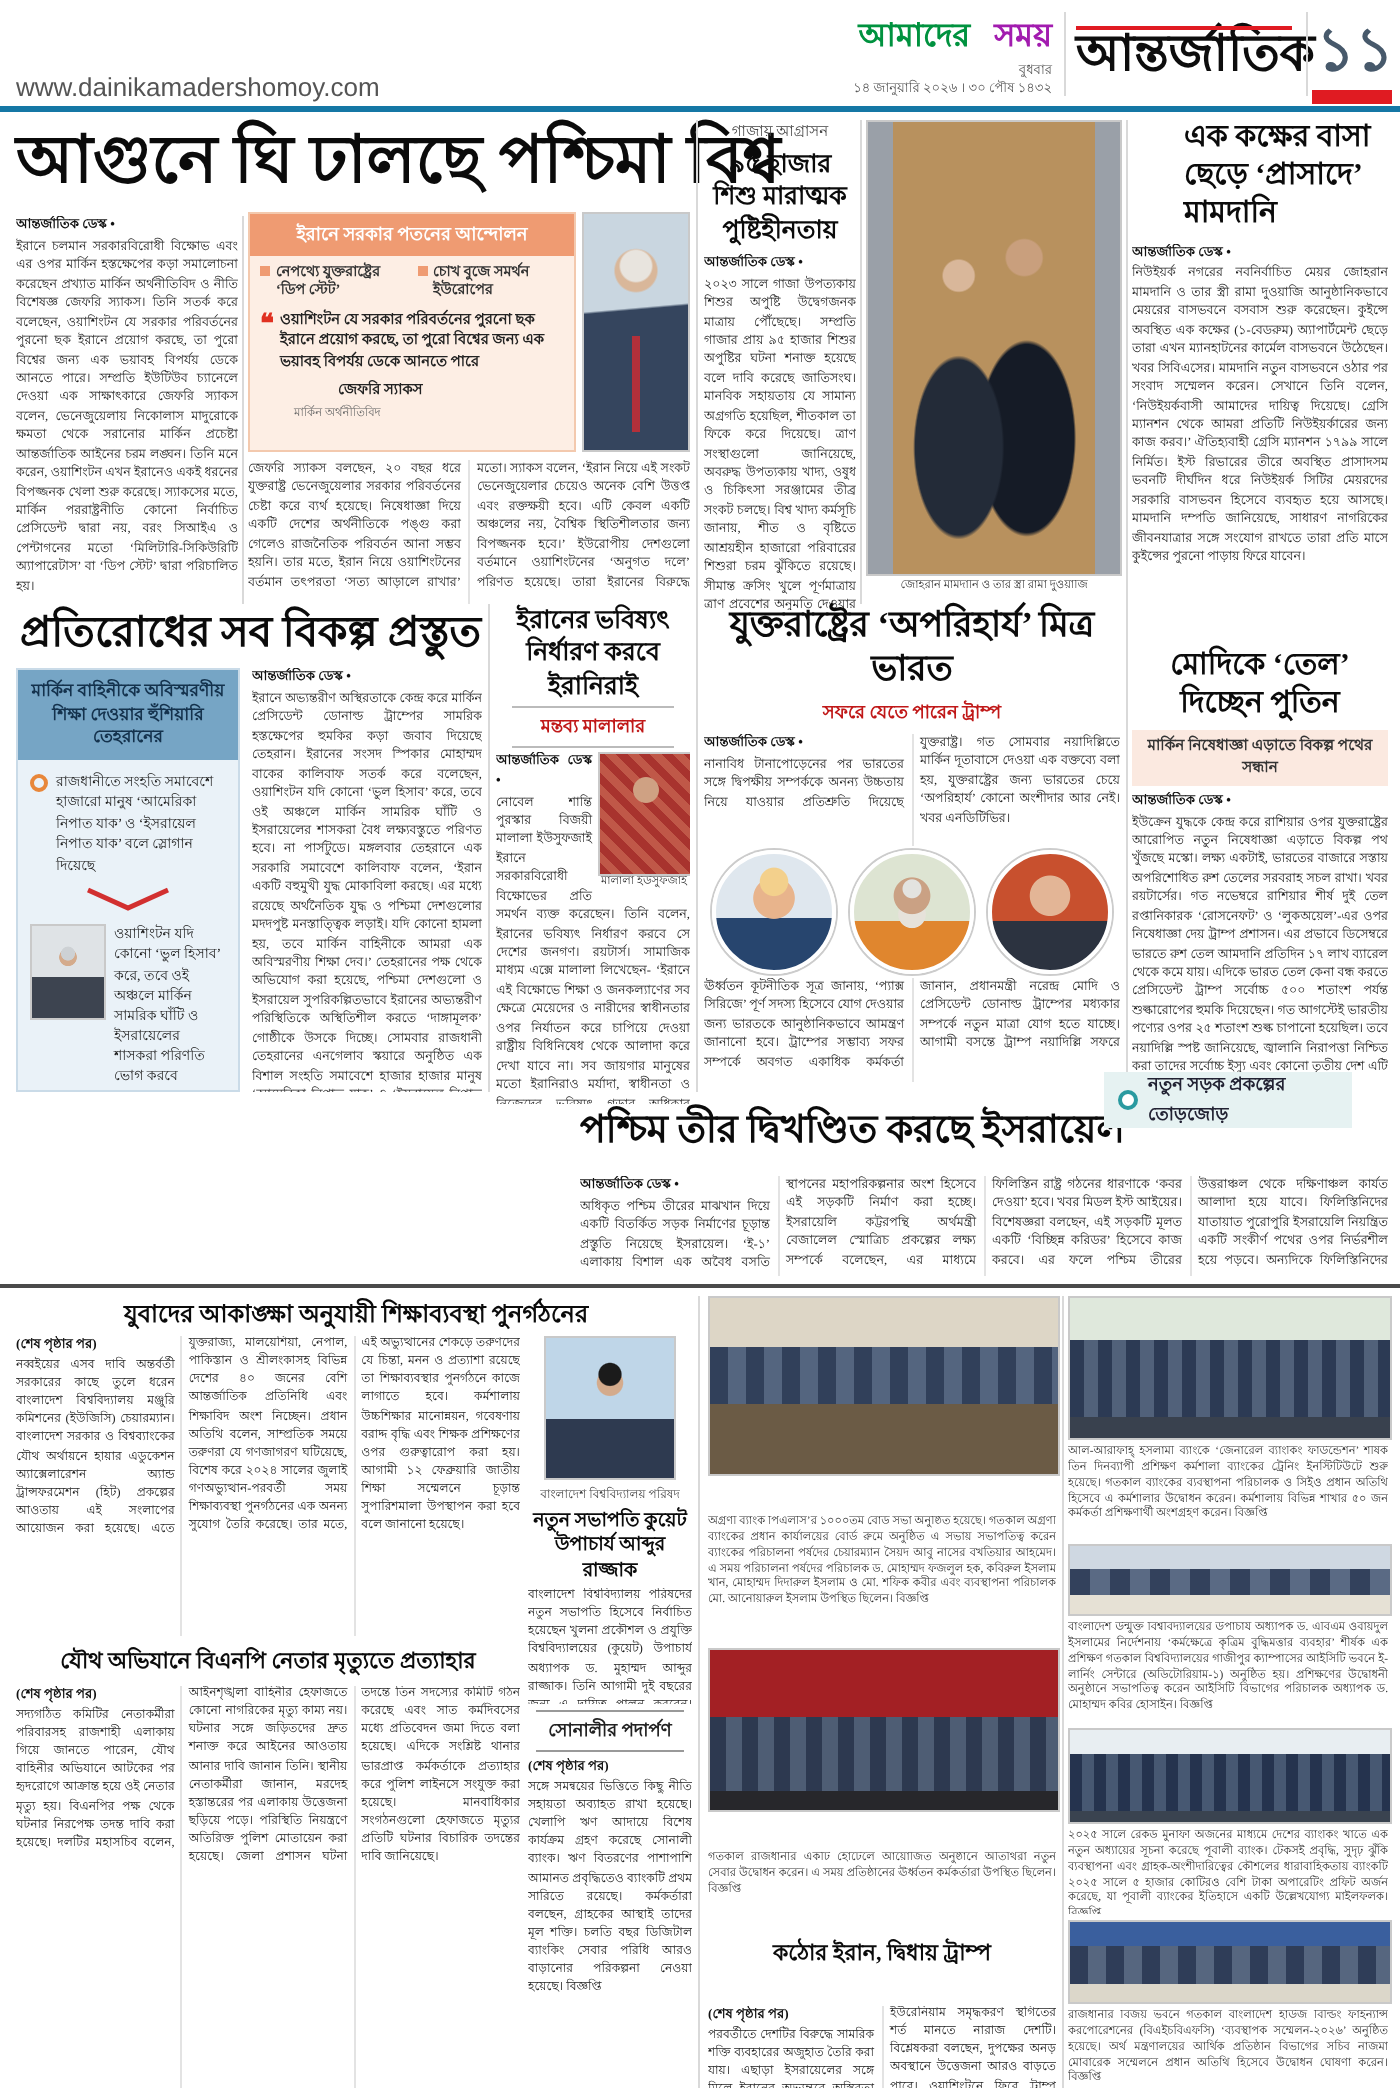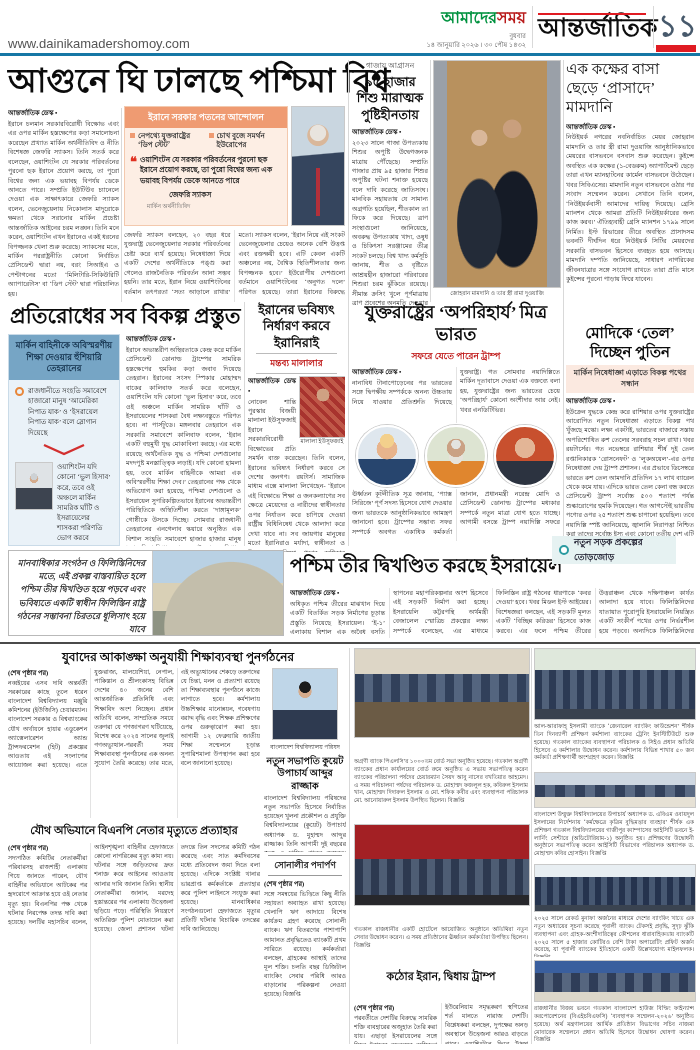--- a/index.html
+++ b/index.html
@@ -10,21 +10,21 @@
 
   
   .body-txt{font-size:6.3px;line-height:1.5;text-align:justify;color:#222;overflow:hidden;}
   .byline{font-weight:bold;font-size:6.6px;display:block;margin-bottom:1px;color:#111;}
   .cap{font-size:5.7px;line-height:1.38;text-align:justify;color:#333;overflow:hidden;}
   .kicker{font-size:7.5px;color:#444;text-align:center;display:block;}
 
   
   .site{font-size:13px;color:#555;font-family:"Liberation Sans",sans-serif;}
   .logo{font-size:16px;font-weight:bold;letter-spacing:0;}
-  .logo .g{color:#00923f;} .logo .r{color:#b91c1c;}
+  .logo .g{color:#00923f;} .logo .r{color:#a21caf;margin-left:12px;}
   .dateline{font-size:6.6px;color:#555;line-height:1.35;}
   .section-title{font-size:25px;font-weight:bold;color:#0d0d0d;line-height:44px;white-space:nowrap;}
   .page-num{font-size:30px;font-weight:bold;color:#47596b;line-height:44px;text-align:right;}
 
   
   .lead-hl{font-size:33px;font-weight:bold;line-height:44px;white-space:nowrap;color:#0b0b0b;}
   .infobox{background:#fdeee4;border:1px solid #f3c9ae;display:flex;flex-direction:column;overflow:hidden;}
   .infobox-hd{background:#ef9b72;color:#fff;font-weight:bold;font-size:9px;text-align:center;padding:3px 2px;}
   .ib-bullets{display:flex;gap:5px;padding:4px 5px 2px 5px;}
   .ib-b{display:flex;gap:3px;font-size:7.2px;font-weight:bold;color:#333;line-height:1.3;flex:1;}
@@ -38,21 +38,21 @@
   
   .sidebox{background:#eaf2f8;border:1px solid #cadbe8;overflow:hidden;}
   .sidebox-hd{background:#76a5c5;color:#14324d;font-weight:bold;font-size:8.6px;text-align:center;padding:5px 4px;line-height:1.35;}
   .sb-bullet{display:flex;gap:4px;padding:6px 6px 2px 6px;font-size:7px;line-height:1.5;color:#222;}
   .ring{width:5px;height:5px;border:2px solid #e8873a;border-radius:50%;flex:none;margin-top:1px;}
   .chev{display:block;margin:3px auto;}
   .sb-bottom{display:flex;gap:4px;padding:3px 6px;font-size:7px;line-height:1.45;color:#222;}
 
   
   .hl2{font-size:21px;line-height:28px;font-weight:bold;white-space:nowrap;color:#0b0b0b;}
-  .hl-mam{font-size:15px;line-height:1.28;font-weight:normal;color:#0b0b0b;}
+  .hl-mam{font-size:15px;line-height:1.28;font-weight:bold;color:#0b0b0b;margin-left:26px;}
   .hl-center{font-weight:bold;text-align:center;color:#0b0b0b;}
   .subhead-red{color:#c01818;font-weight:bold;text-align:center;font-size:9px;}
   .subhead-rule{border-top:1px solid #bbb;border-bottom:1px solid #bbb;padding:2px 0;margin:2px 8px;}
   .peachbox{background:#fbe9e0;font-size:7.6px;font-weight:bold;text-align:center;color:#333;padding:3px 4px;line-height:1.4;}
 
   
   .framebox{border:1px solid #b9b9b9;display:flex;overflow:hidden;}
   .fb-quote{flex:1;font-size:8.8px;font-weight:bold;font-style:italic;line-height:1.5;color:#333;text-align:right;padding:6px 7px;}
   .wb-hl{font-size:19px;font-weight:bold;line-height:36px;white-space:nowrap;color:#0b0b0b;}
   .wb-bullet{background:#e6f2f2;display:flex;align-items:center;gap:5px;padding:3px 7px;font-size:9px;font-weight:bold;color:#223;}
@@ -227,24 +227,20 @@
 
   <div class="abs" style="left:566px;top:324px;width:128px;height:222px;">
     <div class="hl-center" style="font-size:15px;line-height:1.28;">মোদিকে ‘তেল’ দিচ্ছেন পুতিন</div>
     <div class="peachbox" style="margin:3px 0;">মার্কিন নিষেধাজ্ঞা এড়াতে বিকল্প পথের সন্ধান</div>
     <div class="body-txt" style="height:156px;">
       <span class="byline">আন্তর্জাতিক ডেস্ক •</span>
       <span>ইউক্রেন যুদ্ধকে কেন্দ্র করে রাশিয়ার ওপর যুক্তরাষ্ট্রের আরোপিত নতুন নিষেধাজ্ঞা এড়াতে বিকল্প পথ খুঁজছে মস্কো। লক্ষ্য একটাই, ভারতের বাজারে সস্তায় অপরিশোধিত রুশ তেলের সরবরাহ সচল রাখা। খবর রয়টার্সের। গত নভেম্বরে রাশিয়ার শীর্ষ দুই তেল রপ্তানিকারক ‘রোসনেফট’ ও ‘লুকঅয়েল’-এর ওপর নিষেধাজ্ঞা দেয় ট্রাম্প প্রশাসন। এর প্রভাবে ডিসেম্বরে ভারতে রুশ তেল আমদানি প্রতিদিন ১৭ লাখ ব্যারেল থেকে কমে যায়। এদিকে ভারত তেল কেনা বন্ধ করতে প্রেসিডেন্ট ট্রাম্প সর্বোচ্চ ৫০০ শতাংশ পর্যন্ত শুল্কারোপের হুমকি দিয়েছেন। গত আগস্টেই ভারতীয় পণ্যের ওপর ২৫ শতাংশ শুল্ক চাপানো হয়েছিল। তবে নয়াদিল্লি স্পষ্ট জানিয়েছে, জ্বালানি নিরাপত্তা নিশ্চিত করা তাদের সর্বোচ্চ ইস্যু এবং কোনো তৃতীয় দেশ এটি নির্ধারণ করতে পারে না।</span>
     </div>
   </div>
 
-  <div class="abs framebox" style="left:8px;top:550px;width:276px;height:86px;">
-    <div class="fb-quote">মানবাধিকার সংগঠন ও ফিলিস্তিনিদের মতে, এই প্রকল্প বাস্তবায়িত হলে পশ্চিম তীর দ্বিখণ্ডিত হয়ে পড়বে এবং ভবিষ্যতে একটি স্বাধীন ফিলিস্তিন রাষ্ট্র গঠনের সম্ভাবনা চিরতরে ধূলিসাৎ হয়ে যাবে</div>
-    <div class="ph ph-westbank" style="width:130px;height:84px;border:none;border-left:1px solid #c9c9c9;flex:none;"></div>
-  </div>
   <div class="abs wb-hl" style="left:290px;top:548px;width:258px;height:36px;">পশ্চিম তীর দ্বিখণ্ডিত করছে ইসরায়েল</div>
   <div class="abs wb-bullet" style="left:552px;top:536px;width:124px;height:28px;">
     <span class="tring"></span>
     <span>নতুন সড়ক প্রকল্পের তোড়জোড়</span>
   </div>
   <div class="abs body-txt cols4" style="left:290px;top:588px;width:404px;height:50px;">
     <span class="byline">আন্তর্জাতিক ডেস্ক •</span>
     <span>অধিকৃত পশ্চিম তীরের মাঝখান দিয়ে একটি বিতর্কিত সড়ক নির্মাণের চূড়ান্ত প্রস্তুতি নিয়েছে ইসরায়েল। ‘ই-১’ এলাকায় বিশাল এক অবৈধ বসতি স্থাপনের মহাপরিকল্পনার অংশ হিসেবে এই সড়কটি নির্মাণ করা হচ্ছে। ইসরায়েলি কট্টরপন্থি অর্থমন্ত্রী বেজালেল স্মোত্রিচ প্রকল্পের লক্ষ্য সম্পর্কে বলেছেন, এর মাধ্যমে ফিলিস্তিন রাষ্ট্র গঠনের ধারণাকে ‘কবর দেওয়া’ হবে। খবর মিডল ইস্ট আইয়ের। বিশেষজ্ঞরা বলছেন, এই সড়কটি মূলত একটি ‘বিচ্ছিন্ন করিডর’ হিসেবে কাজ করবে। এর ফলে পশ্চিম তীরের উত্তরাঞ্চল থেকে দক্ষিণাঞ্চল কার্যত আলাদা হয়ে যাবে। ফিলিস্তিনিদের যাতায়াত পুরোপুরি ইসরায়েলি নিয়ন্ত্রিত একটি সংকীর্ণ পথের ওপর নির্ভরশীল হয়ে পড়বে। অন্যদিকে ফিলিস্তিনিদের বর্তমান ব্যবহৃত প্রধান সড়কগুলো থেকে তাদের নিষিদ্ধ করে সেগুলো কেবল ইসরায়েলি বসতি স্থাপনকারীদের জন্য উন্মুক্ত করে দেওয়া হবে। এই বিভাজনের কারণে সমালোচকরা প্রকল্পটিকে বর্ণবাদী সড়ক বলে আখ্যা দিয়েছেন।</span>
   </div>
 

